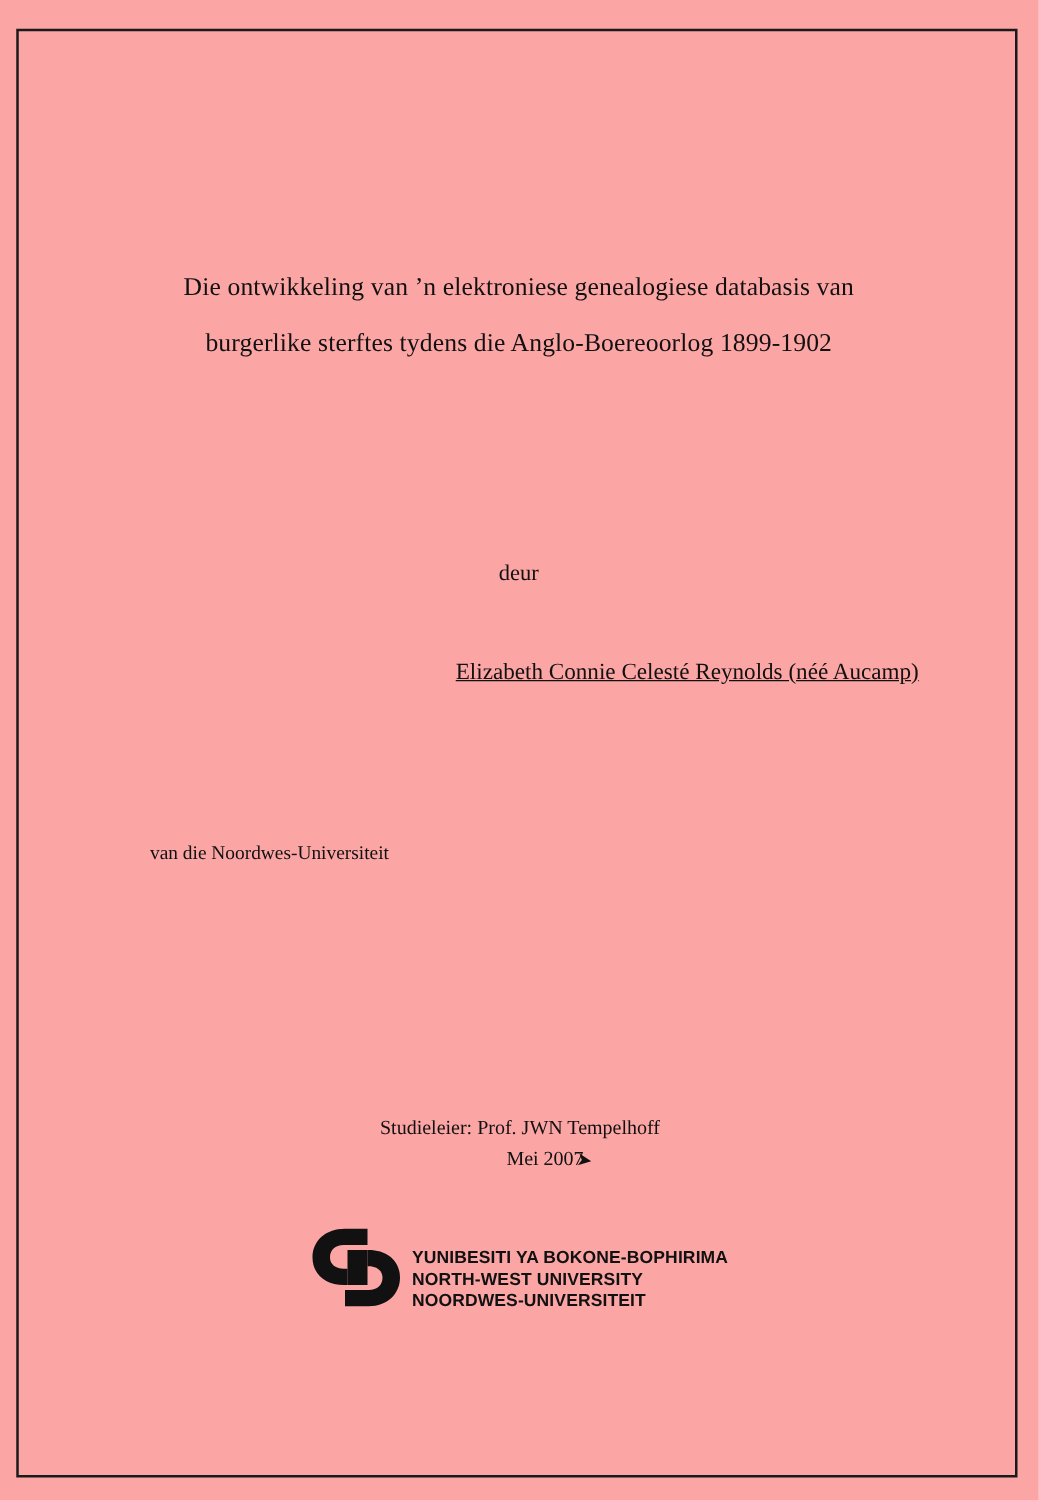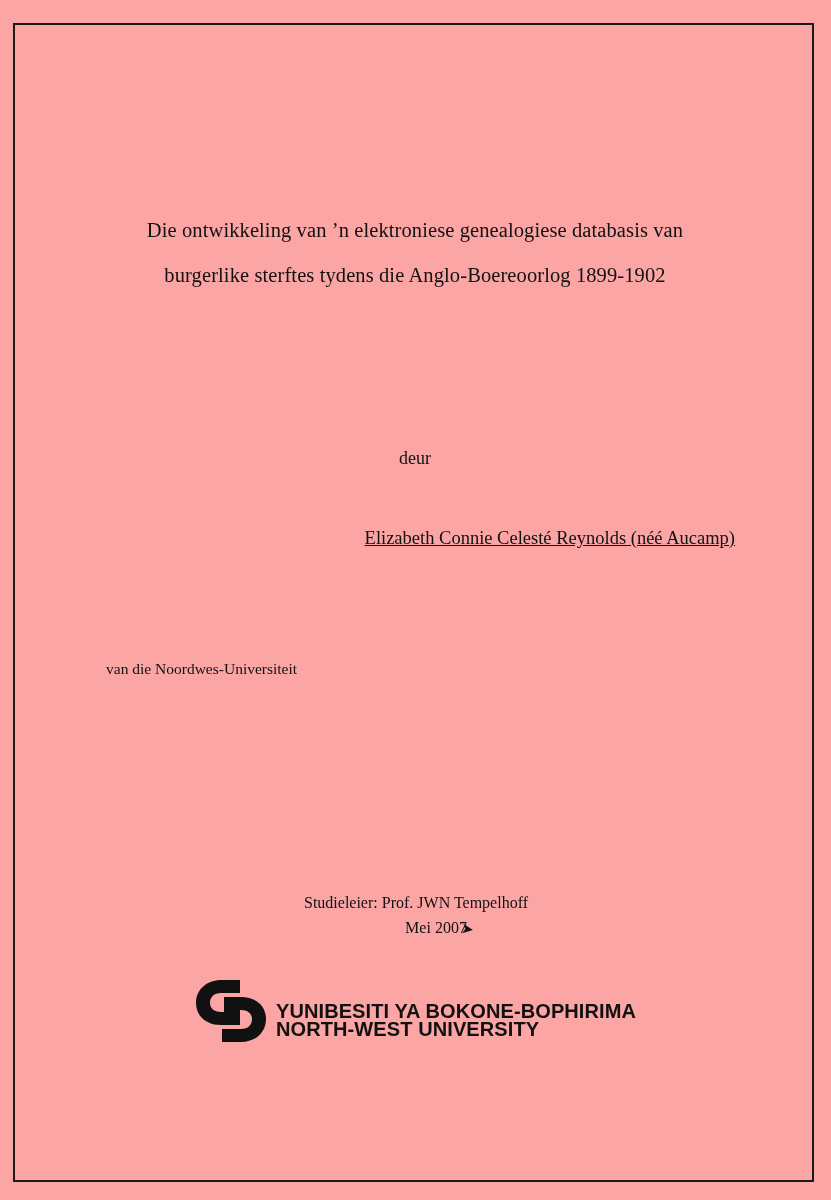--- a/index.html
+++ b/index.html
@@ -113,21 +113,21 @@
     align-items: center;
   }
   .logo-mark {
     width: 74px;
     height: 66px;
     margin-right: 8px;
     flex: none;
   }
   .logo-text {
     font-family: "Liberation Sans", sans-serif;
-    font-size: 20px;
+    font-size: 14px;
     line-height: 17.5px;
     font-weight: bold;
     letter-spacing: 0.1px;
     color: #111111;
     padding-top: 2px;
     margin-top: 17px;
   }
   .logo-text div {
     white-space: nowrap;
   }
@@ -143,21 +143,21 @@
     <div class="title">
       <span class="title-line">Die ontwikkeling van ’n elektroniese genealogiese databasis van</span>
       <span class="title-line">burgerlike sterftes tydens die Anglo-Boereoorlog 1899-1902</span>
     </div>
 
     <div class="deur">deur</div>
 
     <div class="author">Elizabeth Connie Celesté Reynolds (néé Aucamp)</div>
 
     <div class="statement">
-      <p class="last" style="margin:0;">
+      <p class="last" style="margin:14px;">
         <span>van die Noordwes-Universiteit</span>
       </p>
     </div>
 
     <div class="supervisor">
       <div>Studieleier: Prof. JWN Tempelhoff</div>
       <div class="date-line">
         <span>Mei 2007</span>
         <span class="tick">➤</span>
       </div>
@@ -165,17 +165,18 @@
 
     <div class="logo-wrap">
       <svg class="logo-mark" viewBox="0 0 74 66">
         <path d="M28 2 C12 2 2 12 2 25 C2 38 12 47 27 47 L30 47 L30 34 L27 34 C20 34 16 30 16 25 C16 19 20 15 27 15 L46 15 L46 2 Z" fill="#111111"></path>
         <path d="M46 19 L46 32 L47 32 C54 32 58 36 58 41 C58 47 54 51 47 51 L28 51 L28 64 L47 64 C62 64 72 54 72 41 C72 28 62 19 47 19 Z" fill="#111111"></path>
         <rect x="30" y="19" width="16" height="28" fill="#111111"></rect>
       </svg>
       <div class="logo-text">
         <div>YUNIBESITI YA BOKONE-BOPHIRIMA</div>
         <div>NORTH-WEST UNIVERSITY</div>
+        <div>NOORDWES-UNIVERSITEIT</div>
       </div>
     </div>
 
   </div>
 </div>
 
 </body></html>

